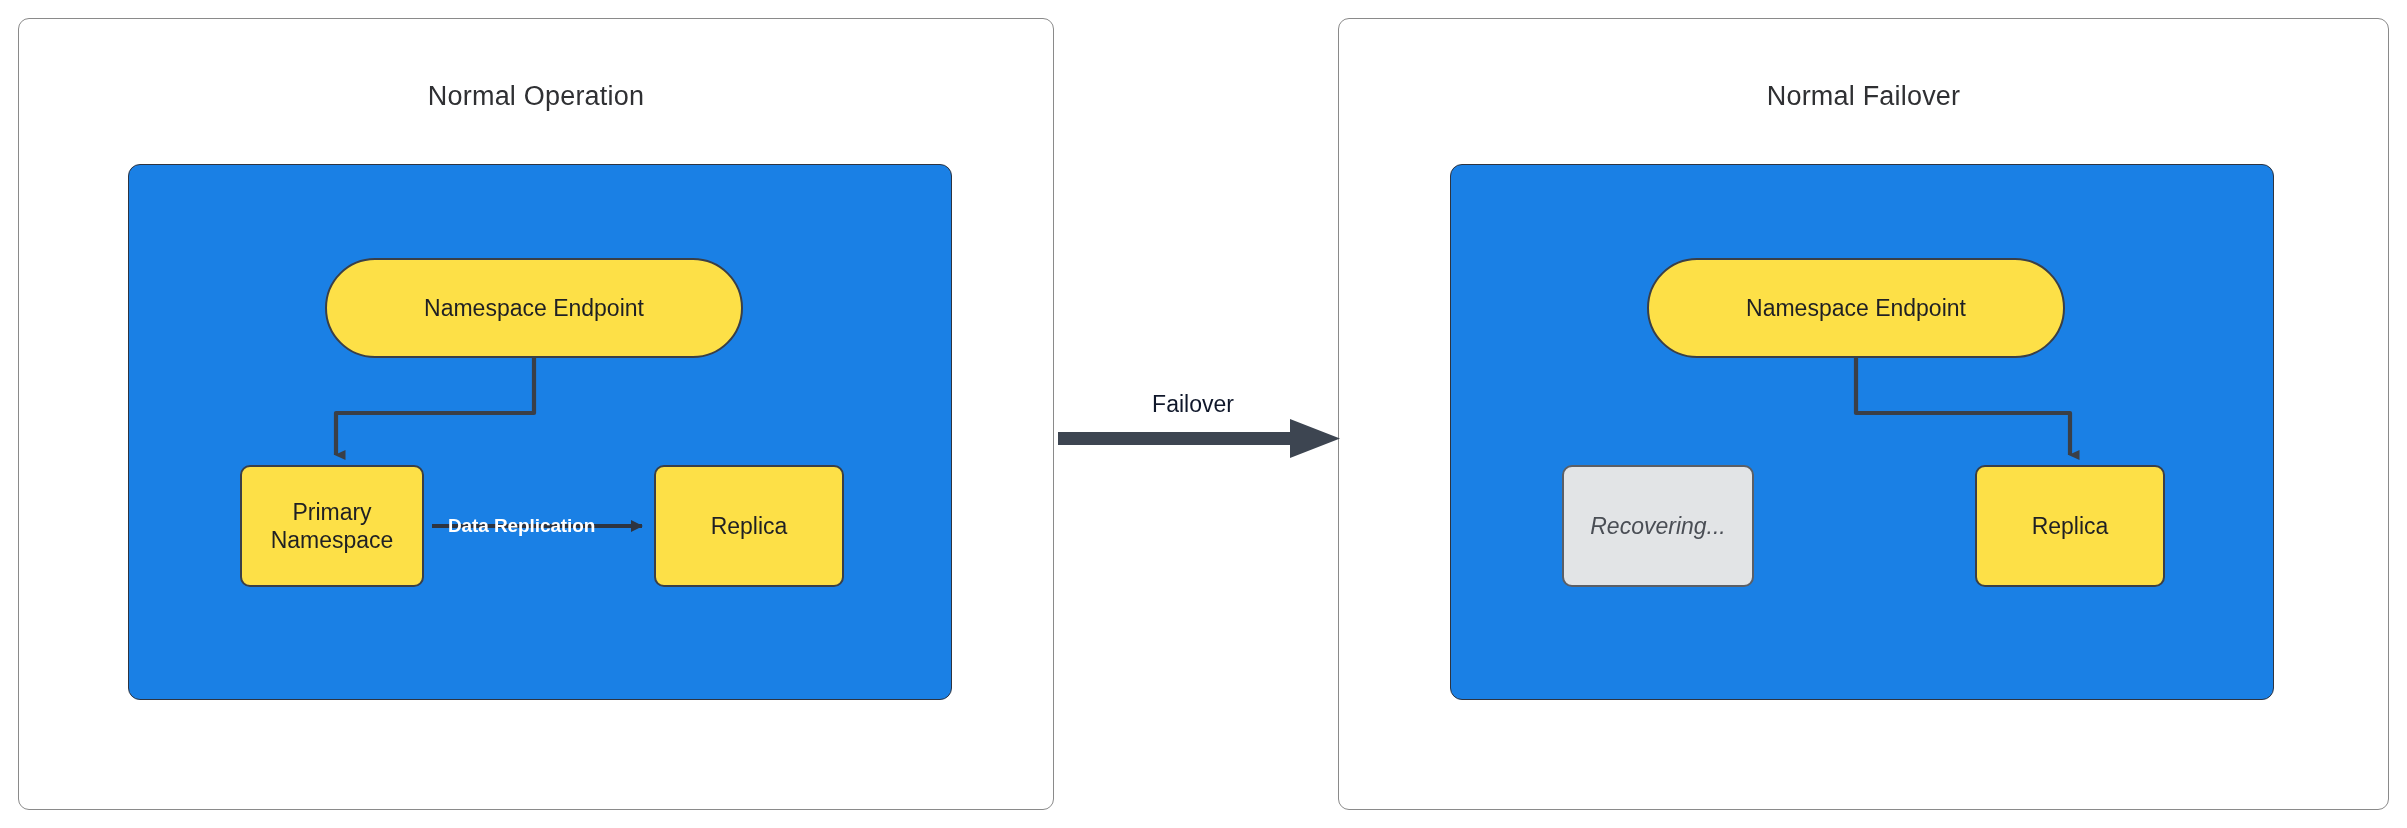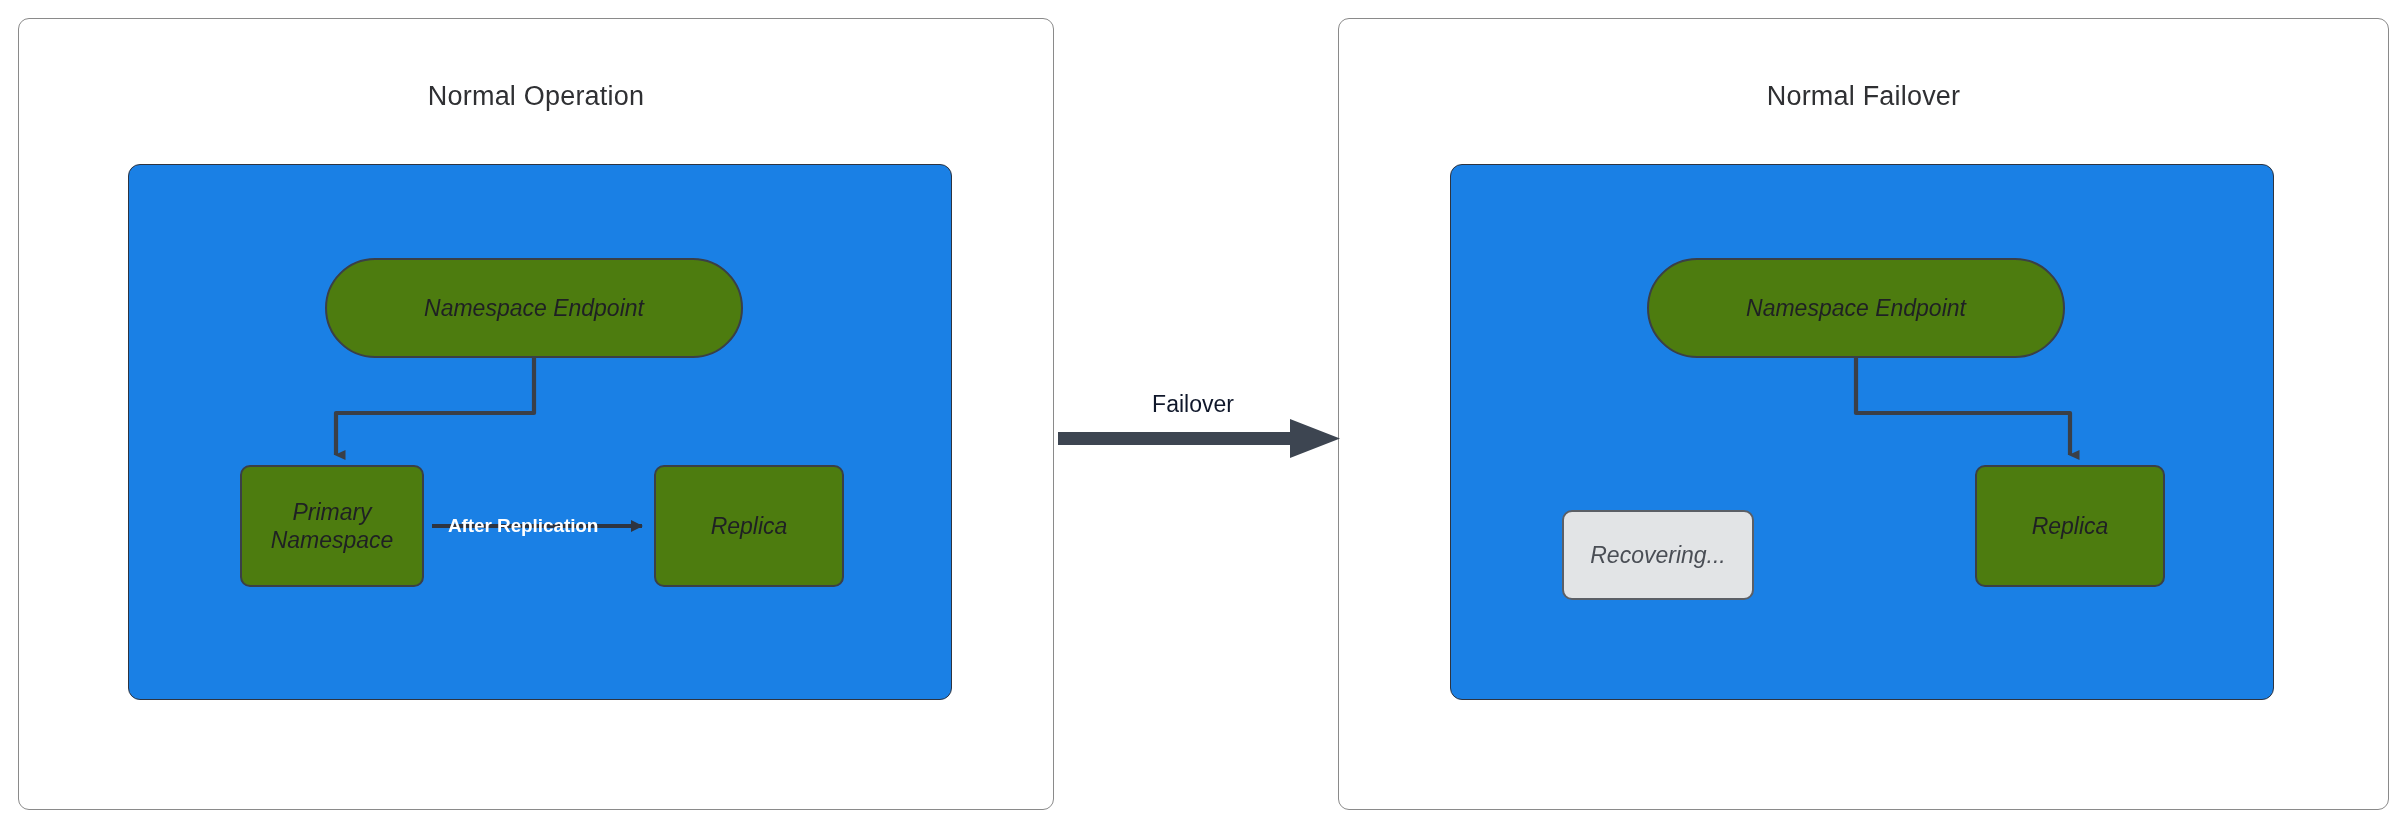--- a/index.html
+++ b/index.html
@@ -49,49 +49,48 @@
     border: 1.2px solid #2e3440;
     border-radius: 12px;
   }
   #zone-left  { left: 128px;  top: 164px; width: 824px; height: 536px; }
   #zone-right { left: 1450px; top: 164px; width: 824px; height: 536px; }
 
   
   .node {
     position: absolute;
     box-sizing: border-box;
-    background: #4d7c0f;
+    background: #fde047;
     border: 2.1px solid #3a3f47;
     display: flex;
     align-items: center;
     justify-content: center;
     text-align: center;
     color: #1f2024;
     font-size: 23px;
     line-height: 1.22;
     white-space: pre-line;
-    font-style: italic;
   }
   .node.pill { border-radius: 60px; }
   .node.box  { border-radius: 10px; }
   .node.recovering {
     background: #e2e4e6;
     border-color: #5b5f66;
     color: #4a4e55;
     font-style: italic;
   }
 
   
   #ep-left   { left: 325px; top: 258px; width: 418px; height: 100px; }
   #primary   { left: 240px; top: 465px; width: 184px; height: 122px; }
   #rep-left  { left: 654px; top: 465px; width: 190px; height: 122px; }
 
   
   #ep-right   { left: 1647px; top: 258px; width: 418px; height: 100px; }
-  #recovering { left: 1562px; top: 465px; width: 192px; height: 90px; margin-top: 45px; }
+  #recovering { left: 1562px; top: 465px; width: 192px; height: 122px; }
   #rep-right  { left: 1975px; top: 465px; width: 190px; height: 122px; }
 
   
   .edges {
     position: absolute;
     left: 0; top: 0;
     width: 2407px; height: 828px;
     pointer-events: none;
   }
   .edge-path {
@@ -178,17 +177,17 @@
     <path class="repl-line" d="M 432,526 L 642,526" marker-end="url(#arrowRight)"></path>
 
     <path class="edge-path" d="M 1856,358 L 1856,413 L 2070,413 L 2070,455" marker-end="url(#arrowDown)"></path>
 
     <g>
       <rect class="failover-shaft" x="1058" y="432" width="246" height="13"></rect>
       <path class="failover-shaft" d="M 1290,419 L 1340,438.5 L 1290,458 Z"></path>
     </g>
   </svg>
 
-  <div class="edge-label" id="lbl-replication">After Replication</div>
+  <div class="edge-label" id="lbl-replication">Data Replication</div>
 
   <div id="lbl-failover">Failover</div>
 
 </div>
 
 </body></html>

